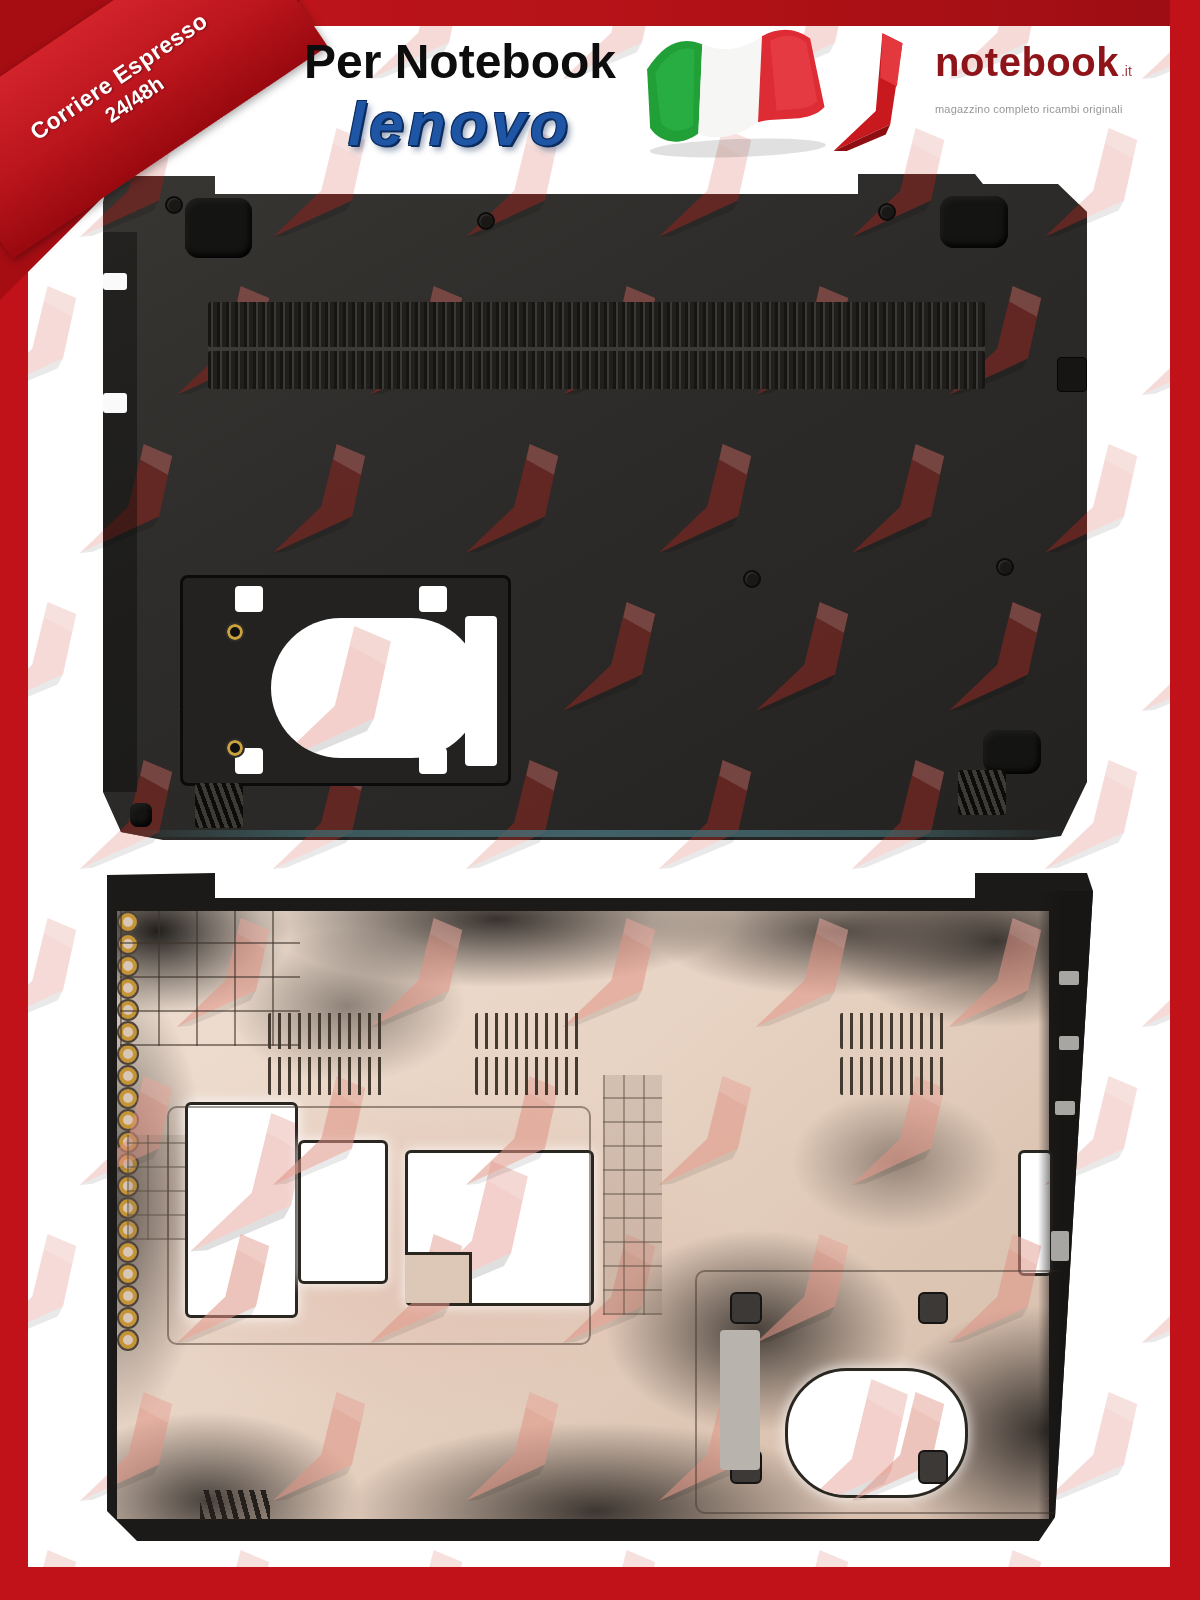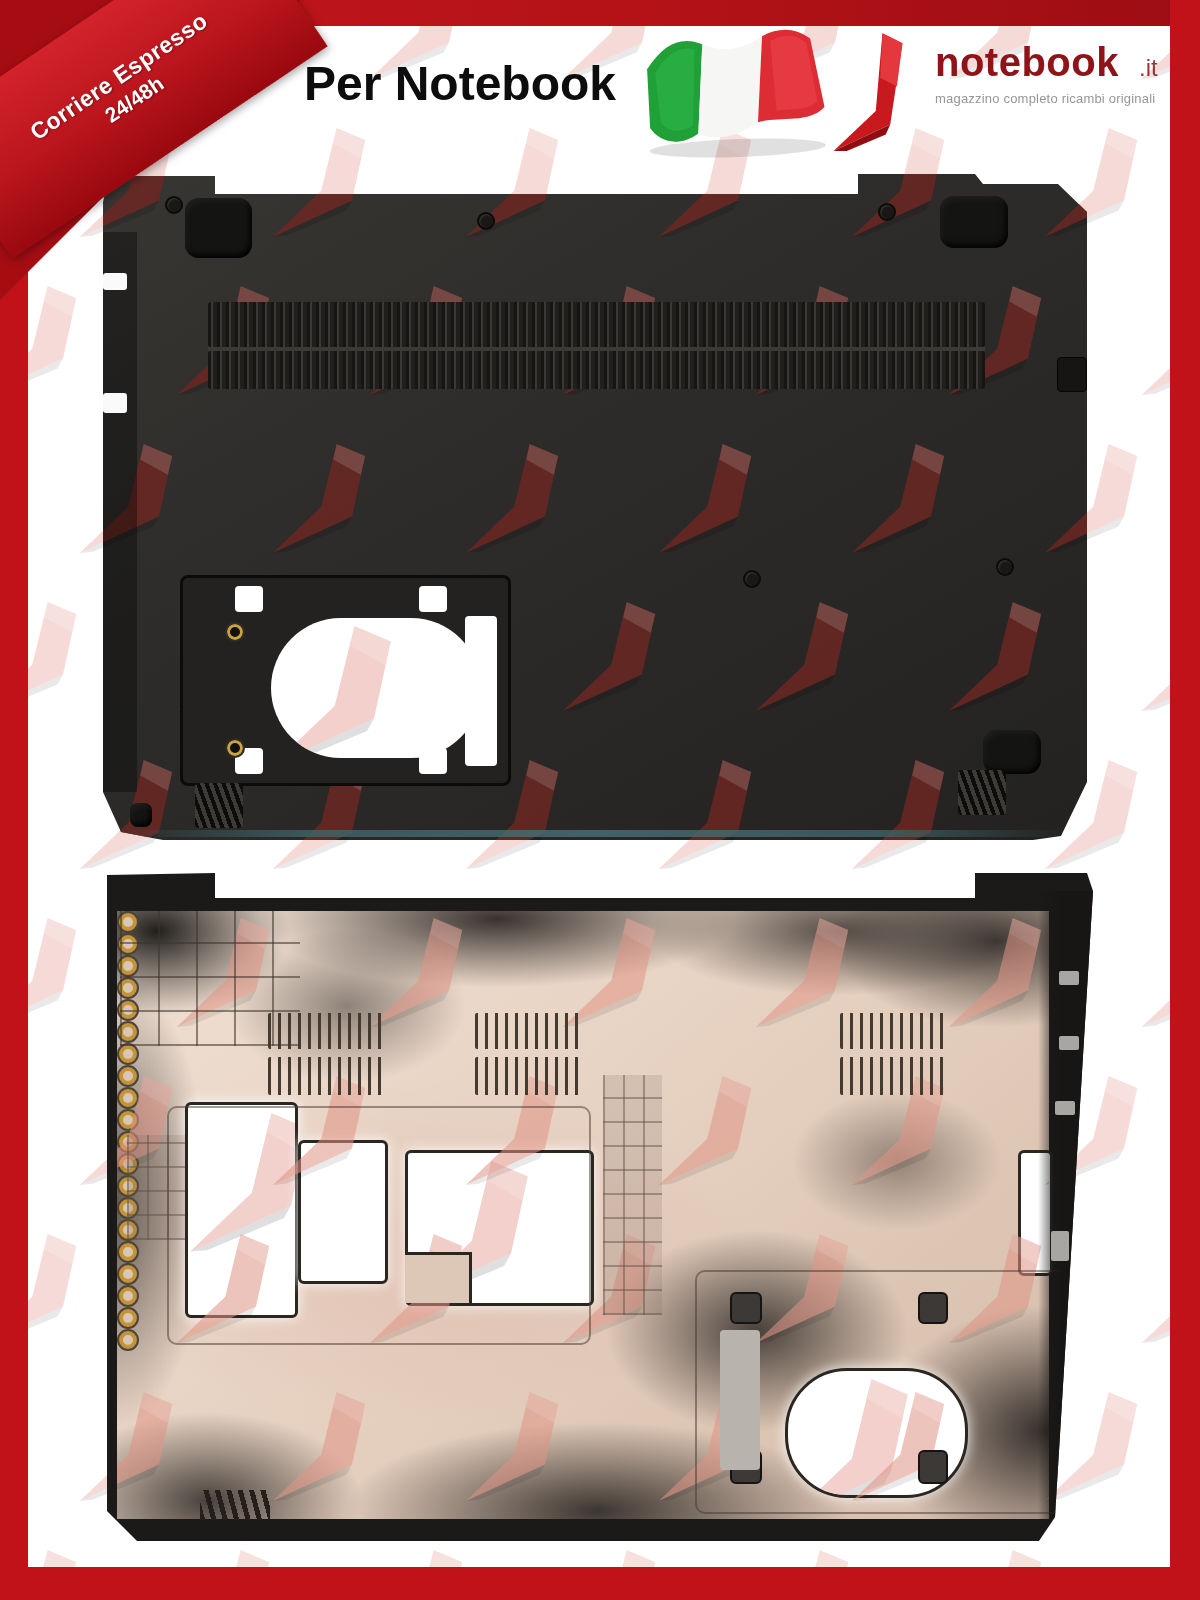--- a/index.html
+++ b/index.html
@@ -29,33 +29,33 @@
     display:flex;flex-direction:column;align-items:center;justify-content:center;
     box-shadow:0 3px 8px rgba(0,0,0,.35);}
   .ribbon-line1{color:#fff;font-weight:800;font-size:23px;letter-spacing:.5px;white-space:nowrap;
     text-shadow:1px 1px 2px rgba(0,0,0,.35);}
   .ribbon-line2{color:#fff;font-weight:800;font-size:21px;margin-top:2px;
     text-shadow:1px 1px 2px rgba(0,0,0,.35);}
 
   
   .hdr{z-index:45;}
   .per-notebook{left:200px;top:34px;width:520px;text-align:center;
-    font-size:48px;font-weight:800;color:#0d0d0d;letter-spacing:0;margin-top:22px;}
+    font-size:48px;font-weight:800;color:#0d0d0d;letter-spacing:0;}
   .lenovo{left:200px;top:88px;width:520px;text-align:center;
     font-size:62px;font-weight:700;font-style:italic;letter-spacing:4px;
     color:var(--lenovo-blue);
     text-shadow:2px 2px 0 #0c2c5e,-1px -1px 0 #0c2c5e,1px -1px 0 #0c2c5e,-1px 1px 0 #0c2c5e,4px 5px 6px rgba(10,40,90,.45);}
   .flag{left:636px;top:26px;width:205px;height:135px;transform:rotate(-2deg);}
   .brand-swoosh{left:818px;top:28px;width:100px;height:135px;}
   .mn-block{left:935px;top:40px;width:228px;}
   .mn-word1{font-size:38px;color:var(--logo-maroon);font-weight:400;letter-spacing:2px;line-height:1.05;}
   .mn-line2{display:flex;align-items:baseline;}
   .mn-word2{font-size:40px;color:var(--logo-maroon);font-weight:700;letter-spacing:.5px;line-height:1.1;}
-  .mn-tld{font-size:24px;color:var(--logo-maroon);opacity:.85;margin-left:20px;}
-  .mn-tag{font-size:13px;color:var(--tagline-gray);margin-top:7px;letter-spacing:.2px;white-space:nowrap;}
+  .mn-tld{font-size:14px;color:var(--logo-maroon);opacity:.85;margin-left:2px;}
+  .mn-tag{font-size:11px;color:var(--tagline-gray);margin-top:19px;letter-spacing:.2px;white-space:nowrap;}
 
   
   .wm{position:absolute;pointer-events:none;}
   .wm-global{left:28px;top:26px;width:1142px;height:1541px;z-index:5;color:#edbdb8;}
   .wm-inner{left:0;top:0;right:0;bottom:0;overflow:hidden;z-index:1;}
 
   
   .p1{left:103px;top:172px;width:984px;height:668px;z-index:10;
     background:linear-gradient(150deg,#383633 0%,#2e2d2b 35%,#282725 70%,#232221 100%);
     clip-path:polygon(6px 4px,112px 4px,112px 22px,755px 22px,755px 2px,872px 2px,880px 12px,955px 12px,984px 40px,984px 610px,958px 664px,930px 668px,60px 668px,18px 660px,0px 620px,0px 30px);}
@@ -615,20 +615,21 @@
     </div>
 
     <div class="abs" style="left:935px;top:20px;width:55px;height:640px;z-index:3;background:linear-gradient(90deg,rgba(23,22,21,0),#171615 45%);"></div>
     <div class="abs rimcell" style="left:956px;top:100px;width:20px;height:14px;z-index:4;"></div>
     <div class="abs rimcell" style="left:956px;top:165px;width:20px;height:14px;z-index:4;"></div>
     <div class="abs rimcell" style="left:952px;top:230px;width:20px;height:14px;z-index:4;"></div>
     <div class="abs rimcell" style="left:948px;top:360px;width:18px;height:30px;z-index:4;"></div>
   </div>
 
   <div class="abs hdr per-notebook">Per Notebook</div>
+  <div class="abs hdr lenovo">lenovo</div>
 
   <svg class="abs hdr flag" viewBox="0 0 205 135">
     <ellipse cx="100" cy="122" rx="88" ry="9" fill="#000" opacity=".12"></ellipse>
     <path d="M12 40 C30 14 48 8 68 17 L61 106 C42 119 22 114 13 99 Z" fill="var(--flag-green)"></path>
     <path d="M20 44 C34 24 46 18 60 22 L56 98 C44 106 30 103 24 94 Z" fill="#2db54a" opacity=".6"></path>
     <path d="M68 17 C90 27 110 23 128 11 L121 97 C102 110 80 115 61 106 Z" fill="var(--flag-white)"></path>
     <path d="M128 11 C146 2 162 4 176 15 L188 84 C171 101 141 91 121 97 Z" fill="var(--flag-red)"></path>
     <path d="M136 16 C150 9 162 10 172 19 L181 78 C170 88 152 84 140 86 Z" fill="#ec474e" opacity=".55"></path>
   </svg>
 

